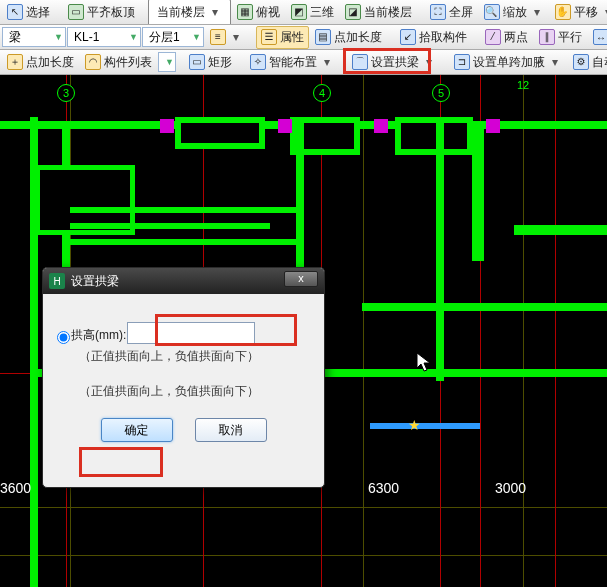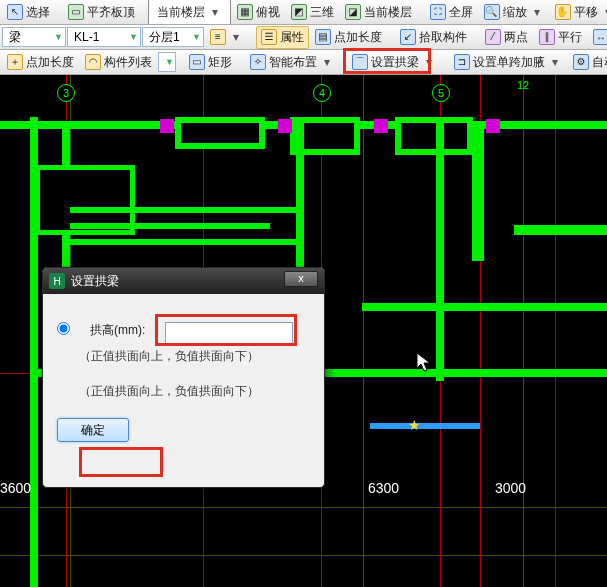--- a/index.html
+++ b/index.html
@@ -41,24 +41,24 @@
 .mg{position:absolute;background:#d400d4}
 .blu{position:absolute;background:#2e9bff}
 .star{position:absolute;color:#ffd836;font-size:14px}
 .cursor{position:absolute;left:416px;top:352px;width:18px;height:22px;z-index:70}
 
 .dialog{position:absolute;left:42px;top:267px;width:283px;height:221px;border:1px solid #2b2b2b;border-radius:5px;background:#f0f0f0;box-shadow:3px 3px 10px rgba(0,0,0,.5);z-index:50}
 .dlg-title{height:26px;background:linear-gradient(#4a4a4a,#222);border-radius:4px 4px 0 0;display:flex;align-items:center;color:#fff;padding:0 6px;gap:6px;position:relative}
 .dlg-ico{width:16px;height:16px;background:#1a834a;border-radius:2px;display:flex;align-items:center;justify-content:center;color:#fff;font-size:10px}
 .dlg-close{position:absolute;right:6px;top:3px;width:34px;height:16px;background:linear-gradient(#888,#555);border:1px solid #222;border-radius:2px;color:#fff;text-align:center;line-height:13px;font-size:11px;cursor:pointer}
 .dlg-body{padding:18px 14px 10px;color:#222}
-.row{display:flex;align-items:flex-start;gap:20px;margin:10px 0 4px}
+.row{display:flex;align-items:flex-end;gap:1px;margin:10px 0 4px}
 .row input[type=text]{width:128px;height:22px;border:1px solid #8a9eb8;padding:0 4px}
 .note{font-size:12px;color:#333;margin:2px 0 18px 22px}
-.dlg-foot{display:flex;gap:22px;margin-top:4px}
+.dlg-foot{display:flex;gap:22px;justify-content:center;margin-top:4px}
 .pbtn{width:72px;height:24px;border:1px solid #6d86a8;border-radius:3px;background:linear-gradient(#fefefe,#e3ecf6);cursor:pointer}
 .pbtn.ok{background:linear-gradient(#e8f4ff,#bfe0ff);border-color:#4a86c6;box-shadow:0 0 3px #8ec2f2}
 </style>
 </head>
 <body>
 
 <div class="toolbar tb1">
  <span class="btn">
       <span class="ico ico-b">↖</span>
       <span>选择</span>
@@ -256,19 +256,20 @@
  <div class="dlg-body">
   <div class="row">
    <input type="radio" name="m" checked="" style="">
    <label>拱高(mm):</label>
    <input type="text" value="" style="">
   </div>
   <div class="note">（正值拱面向上，负值拱面向下）</div>
   <div class="note">（正值拱面向上，负值拱面向下）</div>
   <div class="dlg-foot">
    <button class="pbtn ok">确定</button>
+   <button class="pbtn">取消</button>
   </div>
  </div>
 </div>
 
 <div class="redbox rb-tool"></div>
 <div class="redbox rb-input"></div>
 <div class="redbox rb-ok"></div>
 
 </body></html>

